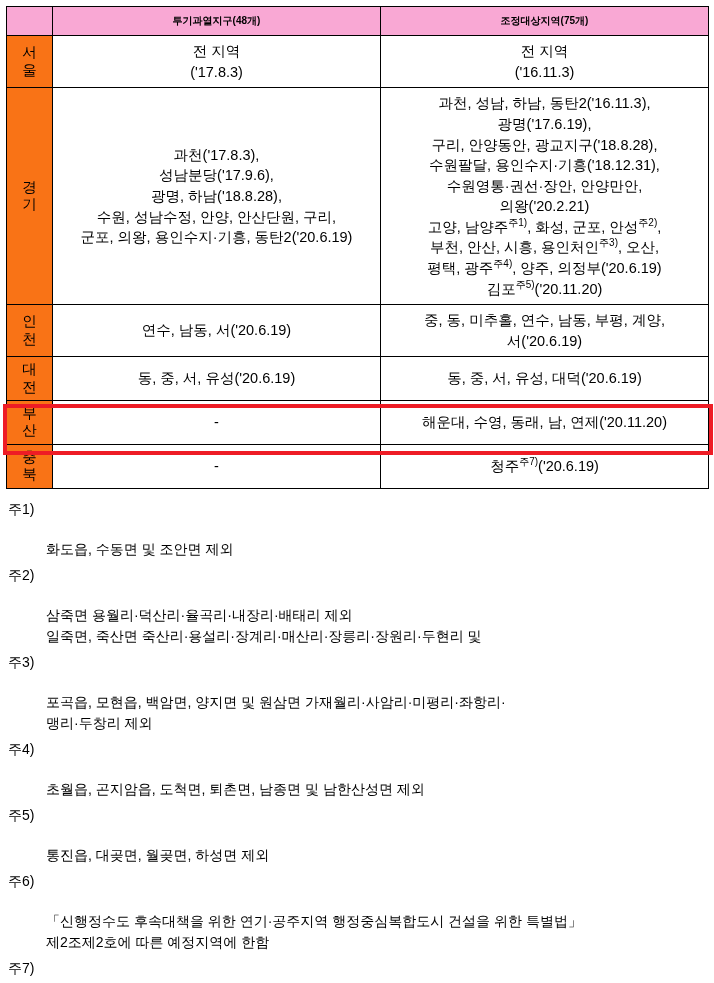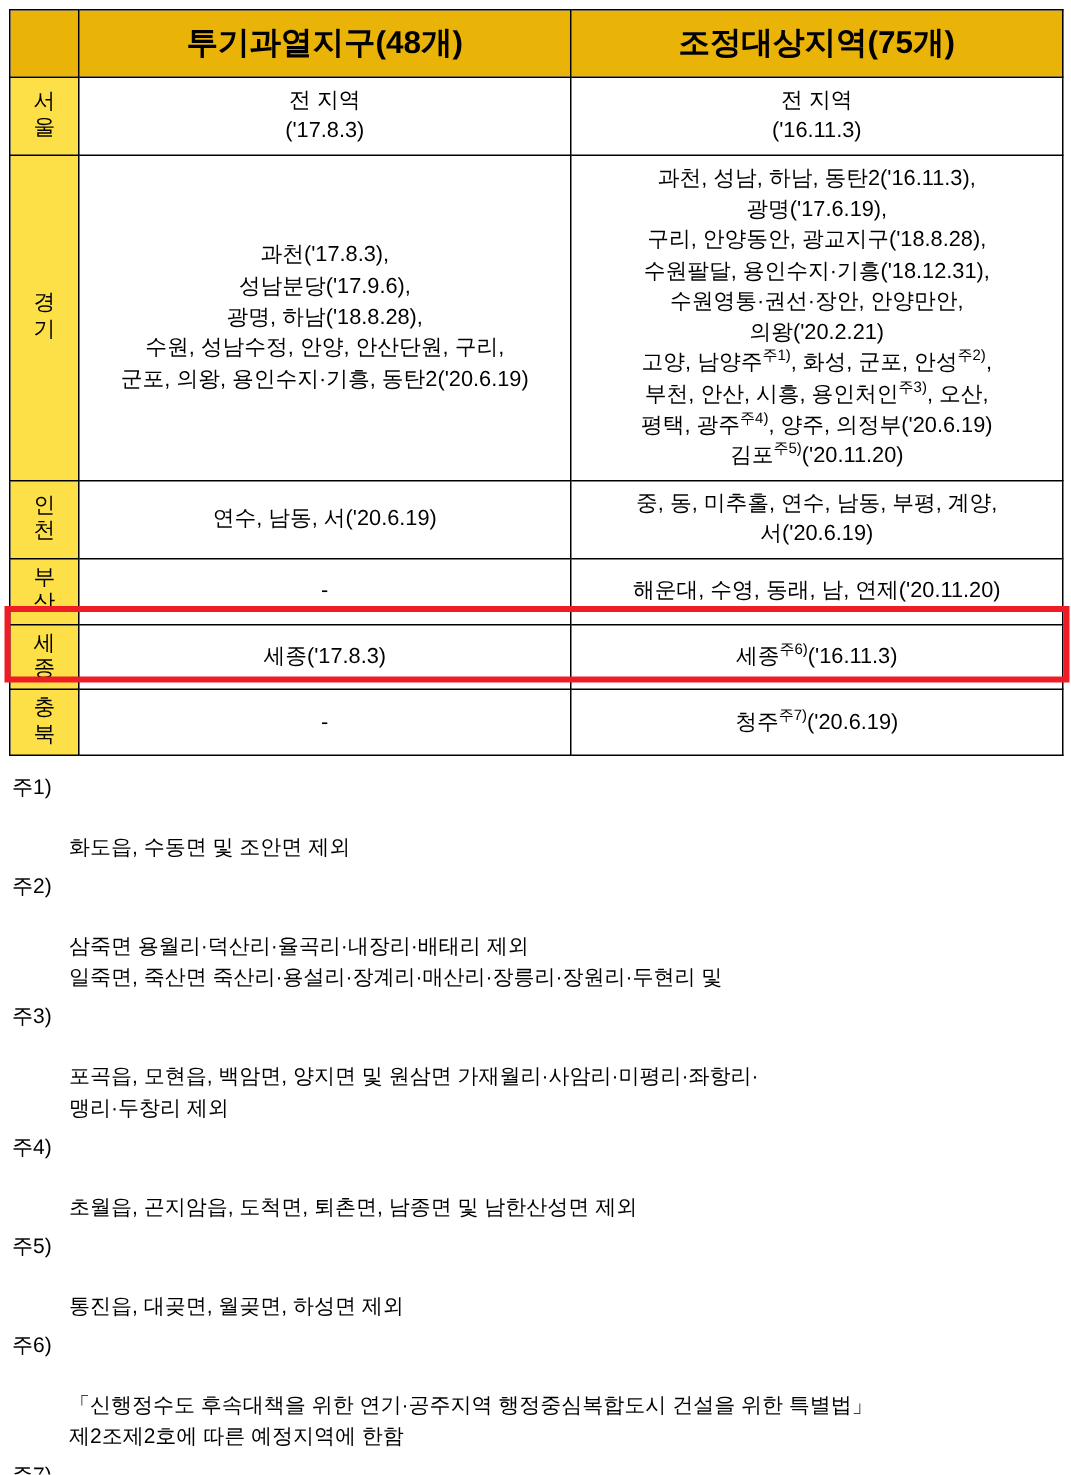--- a/index.html
+++ b/index.html
@@ -26,29 +26,29 @@
   table.main td, table.main th {
     border: 1px solid #000;
     text-align: center;
     vertical-align: middle;
     font-size: 14.5px;
     line-height: 1.42;
     padding: 5px 4px;
     font-weight: normal;
   }
   table.main th {
-    background: #eab308;
+    background: #f9a8d4;
     font-weight: bold;
-    font-size: 21px;
+    font-size: 10px;
     padding: 7px 4px;
     margin-top: 41px;
   }
   .col-region {
     width: 46px;
-    background: #fde047;
+    background: #f97316;
     font-weight: bold;
     font-size: 15px;
     letter-spacing: 0;
     padding: 4px 2px !important;
   }
   .col-region .rv {
     display: block;
     width: 18px;
     margin: 0 auto;
     word-break: break-all;
@@ -153,45 +153,45 @@
           </td>
         <td>
           <div>연수, 남동, 서('20.6.19)</div>
         </td>
         <td>
           <div>중, 동, 미추홀, 연수, 남동, 부평, 계양,</div>
           <div>서('20.6.19)</div>
         </td>
       </tr>
 
+      <tr>
+        <td class="col-region">
+            <span class="rv">대전</span>
+          </td>
+        <td>
+          <div>동, 중, 서, 유성('20.6.19)</div>
+        </td>
+        <td>
+          <div>동, 중, 서, 유성, 대덕('20.6.19)</div>
+        </td>
+      </tr>
 
       <tr>
         <td class="col-region">
             <span class="rv">부산</span>
           </td>
         <td class="cell-dash">
           <div>-</div>
         </td>
         <td>
           <div>해운대, 수영, 동래, 남, 연제('20.11.20)</div>
         </td>
       </tr>
 
 
-      <tr>
-        <td class="col-region">
-            <span class="rv">세종</span>
-          </td>
-        <td>
-          <div>세종('17.8.3)</div>
-        </td>
-        <td>
-          <div>세종<span class="sup">주6)</span>('16.11.3)</div>
-        </td>
-      </tr>
 
       <tr>
         <td class="col-region">
             <span class="rv">충북</span>
           </td>
         <td class="cell-dash">
           <div>-</div>
         </td>
         <td>
           <div>청주<span class="sup">주7)</span>('20.6.19)</div>

